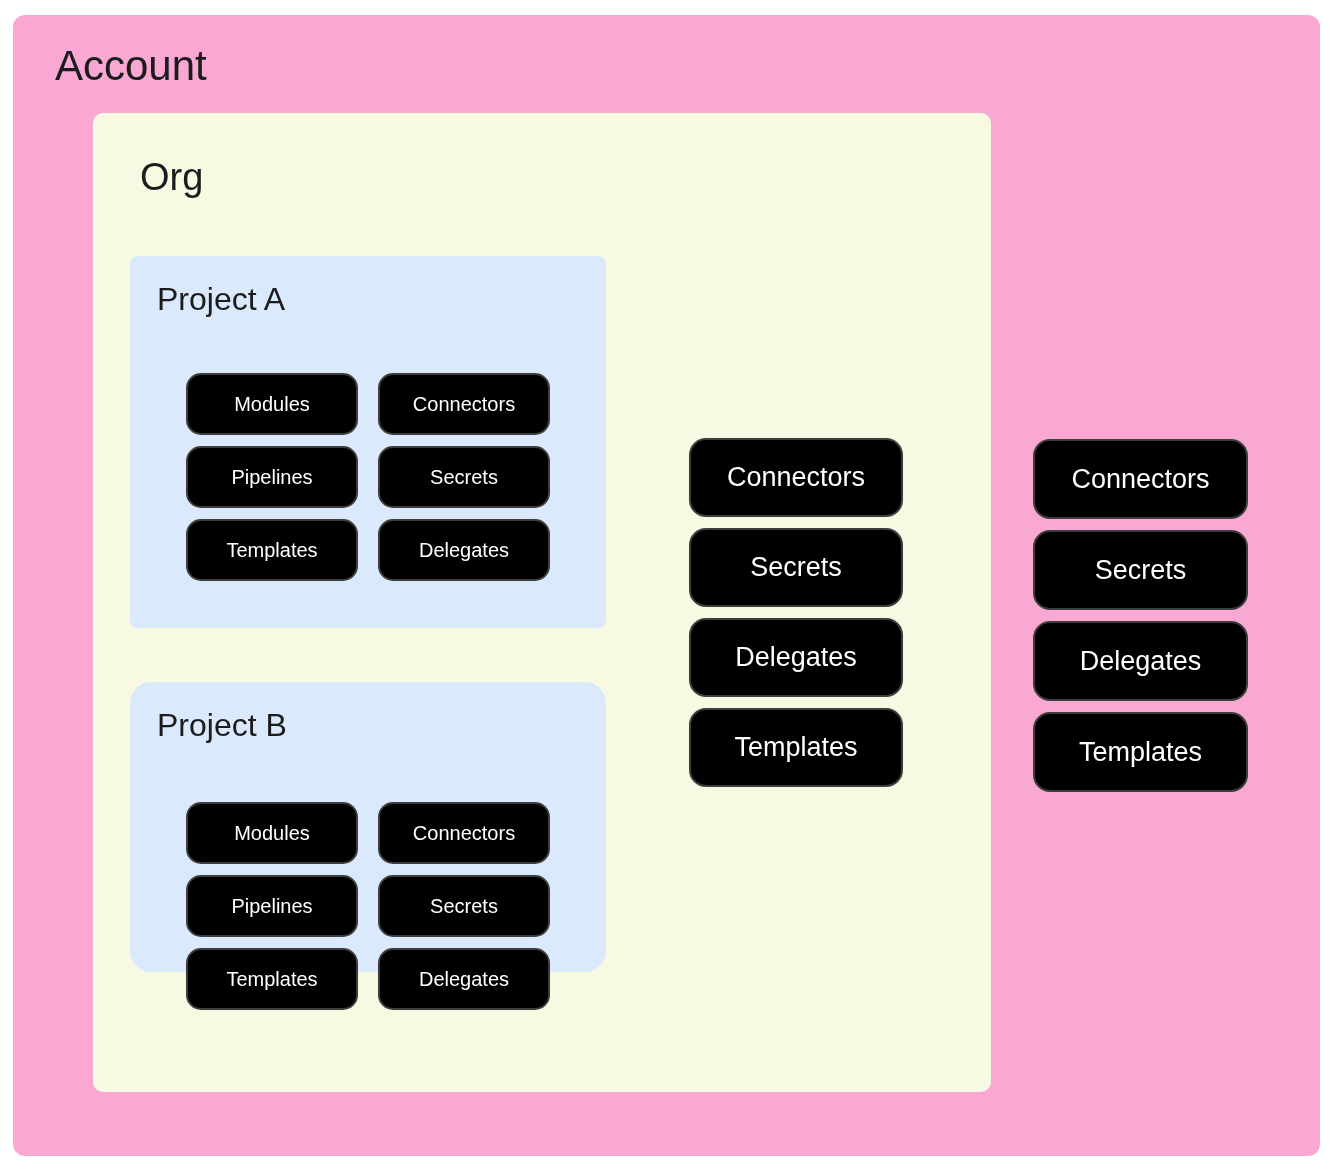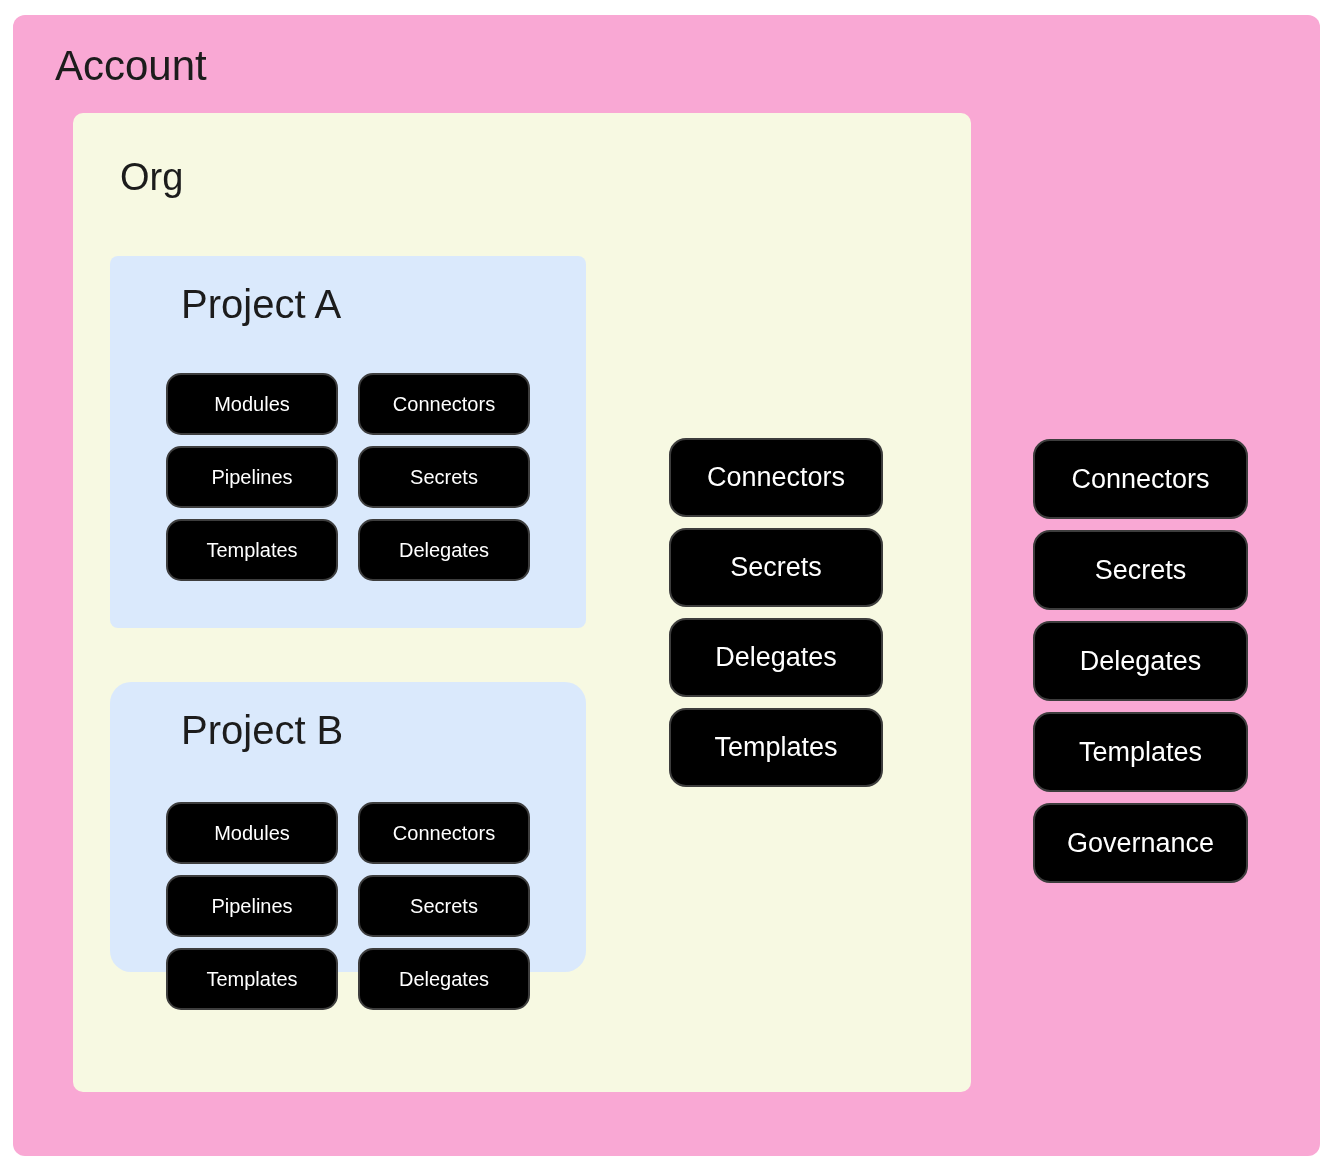--- a/index.html
+++ b/index.html
@@ -29,21 +29,21 @@
     position: absolute;
     left: 42px;
     top: 28px;
     font-size: 42px;
     line-height: 1.1;
     color: #1c1c1c;
   }
   
   .org-box {
     position: absolute;
-    left: 60px;
+    left: 80px;
     top: 98px;
     width: 898px;
     height: 979px;
     background: #f7f9e2;
     border-radius: 10px;
   }
   .org-title {
     position: absolute;
     left: 47px;
     top: 44px;
@@ -58,24 +58,23 @@
     width: 476px;
     background: #dae9fc;
     border-radius: 8px;
   }
   .project-a { top: 143px; height: 372px; }
   .project-b { top: 569px; height: 290px; border-radius: 21px; }
   .project-title {
     position: absolute;
     left: 27px;
     top: 26px;
-    font-size: 40px;
+    font-size: 32px;
     line-height: 1.1;
     color: #1c1c1c;
-    margin-left: 44px;
   }
   .project-chip-grid {
     position: absolute;
     left: 56px;
     top: 117px;
     display: grid;
     grid-template-columns: 172px 172px;
     grid-auto-rows: 62px;
     column-gap: 20px;
     row-gap: 11px;
@@ -158,17 +157,16 @@
         <div class="chip large">Templates</div>
       </div>
 
     </div>
 
     <div class="caps-column account-caps">
       <div class="chip large">Connectors</div>
       <div class="chip large">Secrets</div>
       <div class="chip large">Delegates</div>
       <div class="chip large">Templates</div>
-      <div class="chip large">Governance</div>
     </div>
 
   </div>
 </div>
 
 </body></html>

